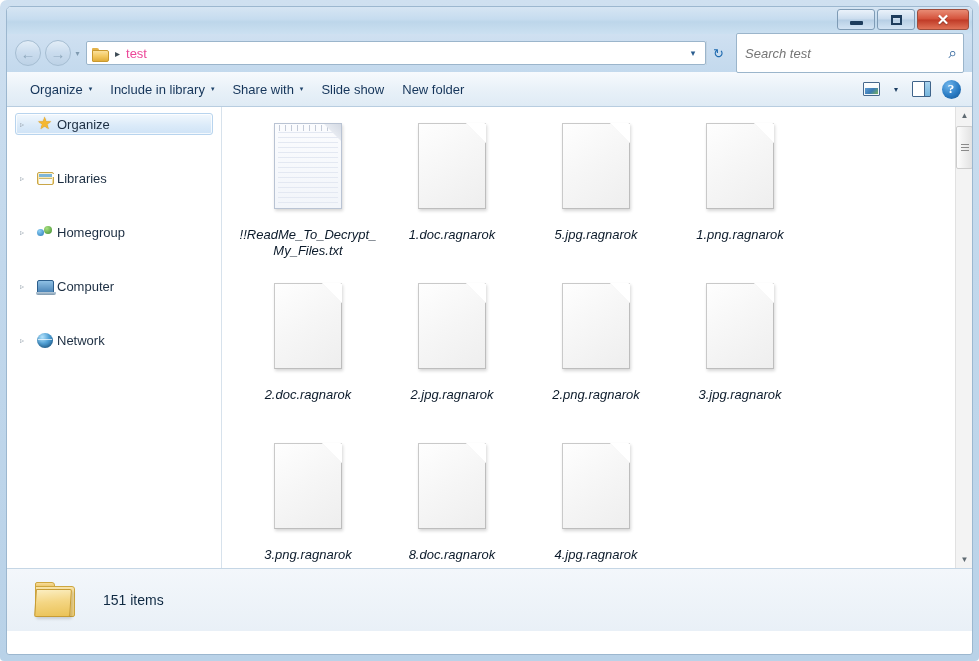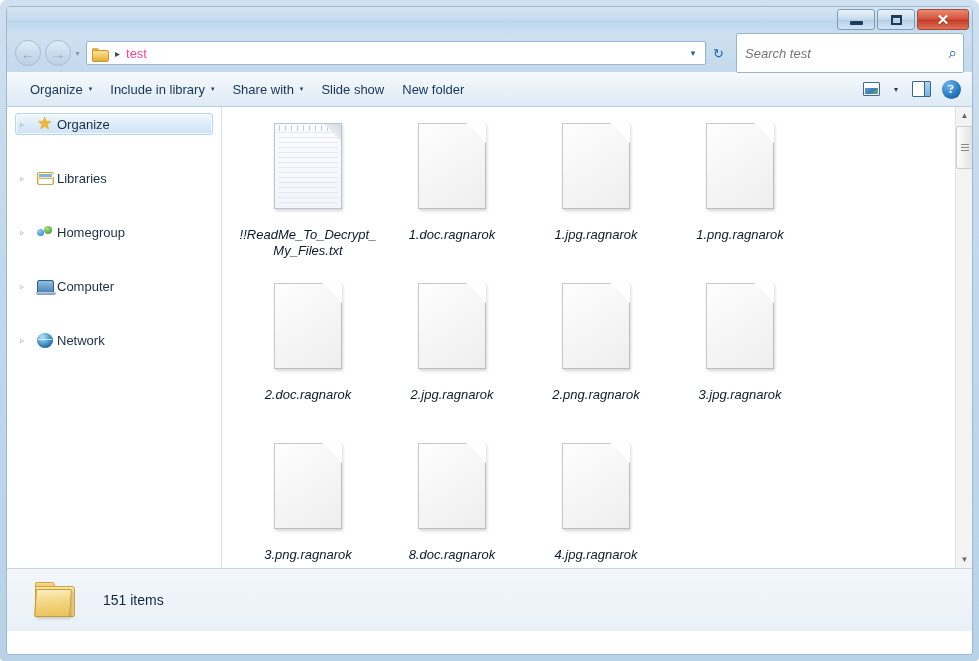--- a/index.html
+++ b/index.html
@@ -620,21 +620,21 @@
               </div>
               <div class="file-label">1.doc.ragnarok</div>
             </div>
             <div class="file-item">
               <div class="file-icon-wrap">
                 <div class="doc-icon">
                   <span class="fold-under"></span>
                   <span class="fold-edge"></span>
                 </div>
               </div>
-              <div class="file-label">1.jpg.ragnarok</div>
+              <div class="file-label">5.jpg.ragnarok</div>
             </div>
             <div class="file-item">
               <div class="file-icon-wrap">
                 <div class="doc-icon">
                   <span class="fold-under"></span>
                   <span class="fold-edge"></span>
                 </div>
               </div>
               <div class="file-label">1.png.ragnarok</div>
             </div>

